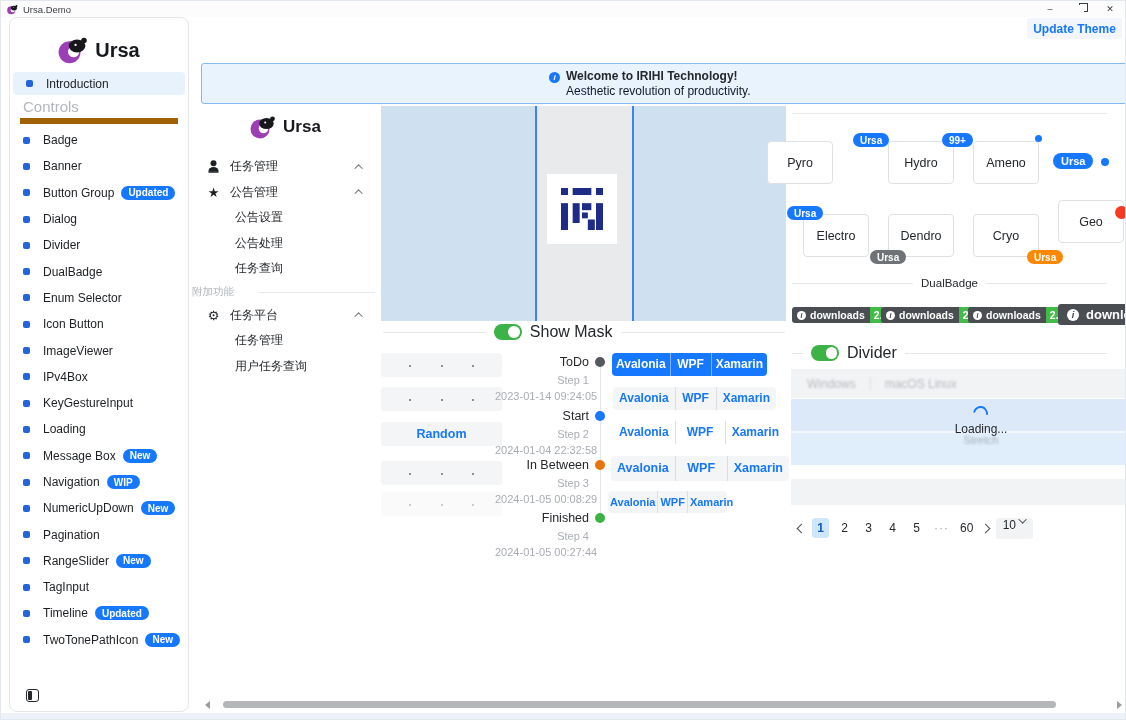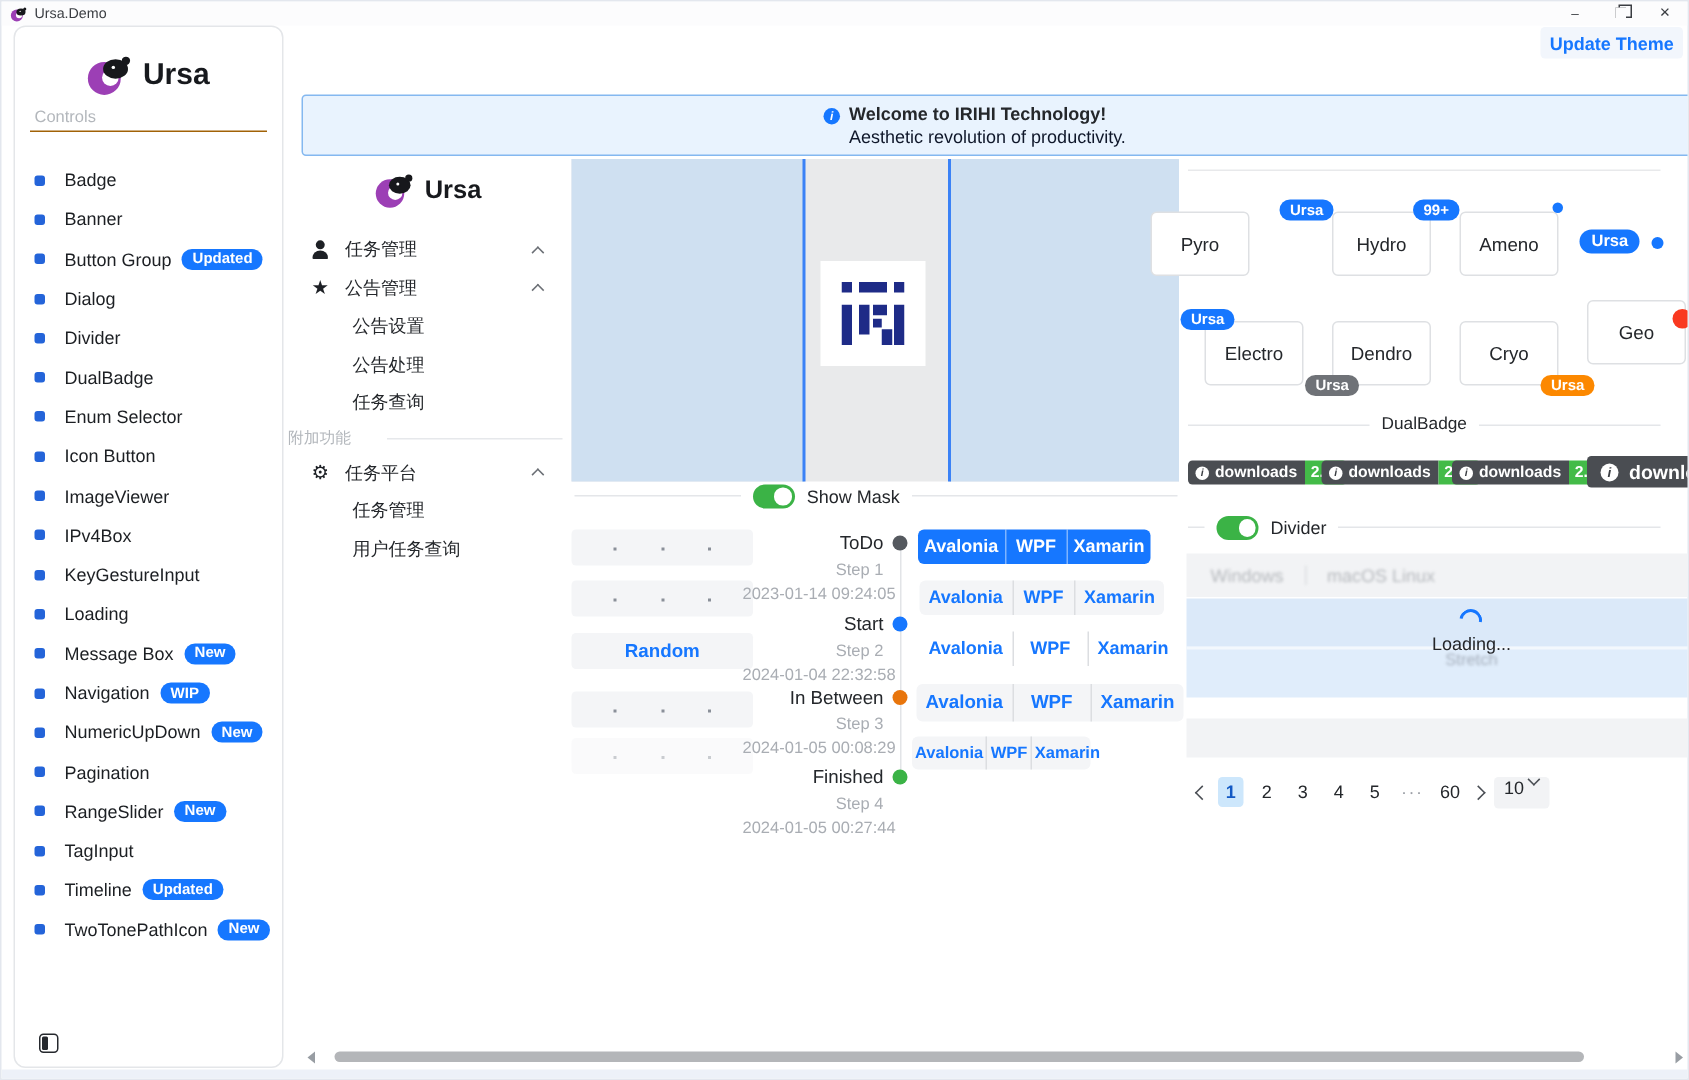--- a/index.html
+++ b/index.html
@@ -28,21 +28,21 @@
 
   
   .sidebar{position:absolute;left:8px;top:16px;width:180px;height:695px;background:#fff;border:1px solid #e4e6e9;border-radius:8px;overflow:hidden}
   .logo-row{display:flex;align-items:center;justify-content:center;gap:7px;margin-top:13px;height:38px}
   .logo-row .logo-text{font-size:20px;font-weight:bold;color:#17191d}
   .s-item{display:flex;align-items:center;height:26.3px;padding:0 0 0 13px}
   .s-item.sel{height:23px;background:var(--selected-bg);border-radius:4px;margin:3px 3px 2px}
   .bullet{width:7px;height:7px;border-radius:2px;background:var(--bullet);flex:none}
   .s-label{font-size:12px;color:var(--text);margin-left:13px;white-space:nowrap}
   .pill{margin-left:7px;background:var(--accent);color:#fff;font-size:10px;font-weight:bold;border-radius:8px;padding:1.5px 7px;line-height:11px}
-  .controls-row{margin:3px 10px 19px;border-bottom:1px solid #a16207;padding:0 0 3px 3px;font-size:11px;color:#b3b7bc}
+  .controls-row{margin:3px 10px 3px;border-bottom:6px solid #a16207;padding:0 0 3px 3px;font-size:15px;color:#b3b7bc}
   .collapse-btn{position:absolute;left:16px;bottom:9px;width:13px;height:13px;border:1.5px solid #25282d;border-radius:3px}
   .collapse-btn::before{content:'';position:absolute;left:1px;top:1px;bottom:1px;width:4px;background:#25282d;border-radius:1px}
 
   
   .banner{position:absolute;left:200px;top:62px;width:940px;height:41px;background:var(--banner-bg);border:1px solid var(--banner-border);border-radius:3px}
   .banner .b-icon{position:absolute;left:347px;top:8px}
   .info-icon{display:inline-flex;width:11px;height:11px;border-radius:50%;background:var(--accent);color:#fff;font-size:8px;font-weight:bold;align-items:center;justify-content:center;font-style:italic}
   .banner .b-title{position:absolute;left:364px;top:5px;font-size:12px;font-weight:bold;color:#24272b}
   .banner .b-sub{position:absolute;left:364px;top:20px;font-size:12px;color:#0f172a}
 
@@ -64,21 +64,21 @@
   .viewer{position:absolute;left:380px;top:105px;width:405px;height:215px;background:var(--viewer-gray)}
   .mask{position:absolute;top:0;bottom:0;background:var(--mask-blue)}
   .mask.left{left:0;width:155px}
   .mask.right{left:252px;right:0}
   .mask-line{position:absolute;top:0;bottom:0;width:2px;background:var(--mask-line)}
   .photo{position:absolute;left:166px;top:68px;width:70px;height:70px;background:#fff;display:flex;align-items:center;justify-content:center}
   .divider-row{position:absolute;display:flex;align-items:center;gap:8px}
   .d-line{height:1px;background:#e4e6e9;flex:1}
   .toggle{width:28px;height:15.5px;border-radius:9px;background:var(--green);position:relative;flex:none}
   .toggle .knob{position:absolute;right:2px;top:2px;width:11.5px;height:11.5px;border-radius:50%;background:#fff}
-  .d-label{font-size:12px;color:#24272b;white-space:nowrap}
+  .d-label{font-size:16px;color:#24272b;white-space:nowrap}
 
   
   .ipv4{position:absolute;left:380px;top:350px;width:121px;height:170px}
   .ip-row{position:absolute;left:0;width:121px;height:24px;background:var(--skeleton);border-radius:3px}
   .ip-dot{position:absolute;top:12px;width:2px;height:2px;background:#8a9099}
   .random-btn{display:flex;align-items:center;justify-content:center;font-size:12.5px;font-weight:bold;color:var(--accent)}
 
   
   .timeline{position:absolute;left:494px;top:350px;width:120px;height:210px}
   .tl-line{position:absolute;left:104.5px;top:14px;height:158px;width:1.5px;background:#e2e4e7}
@@ -203,20 +203,24 @@
     <span>Update Theme</span>
   </div>
 
   <div class="sidebar">
     <div class="logo-row">
       <svg width="30" height="28" viewBox="0 0 26 24">
           <use href="#ursa-logo"></use>
         </svg>
       <span class="logo-text">Ursa</span>
     </div>
+    <div class="s-item sel">
+      <span class="bullet"></span>
+      <span class="s-label">Introduction</span>
+    </div>
     <div class="controls-row">
       <span>Controls</span>
     </div>
     <div class="s-item">
         <span class="bullet"></span>
         <span class="s-label">Badge</span>
       </div>
     <div class="s-item">
         <span class="bullet"></span>
         <span class="s-label">Banner</span>

